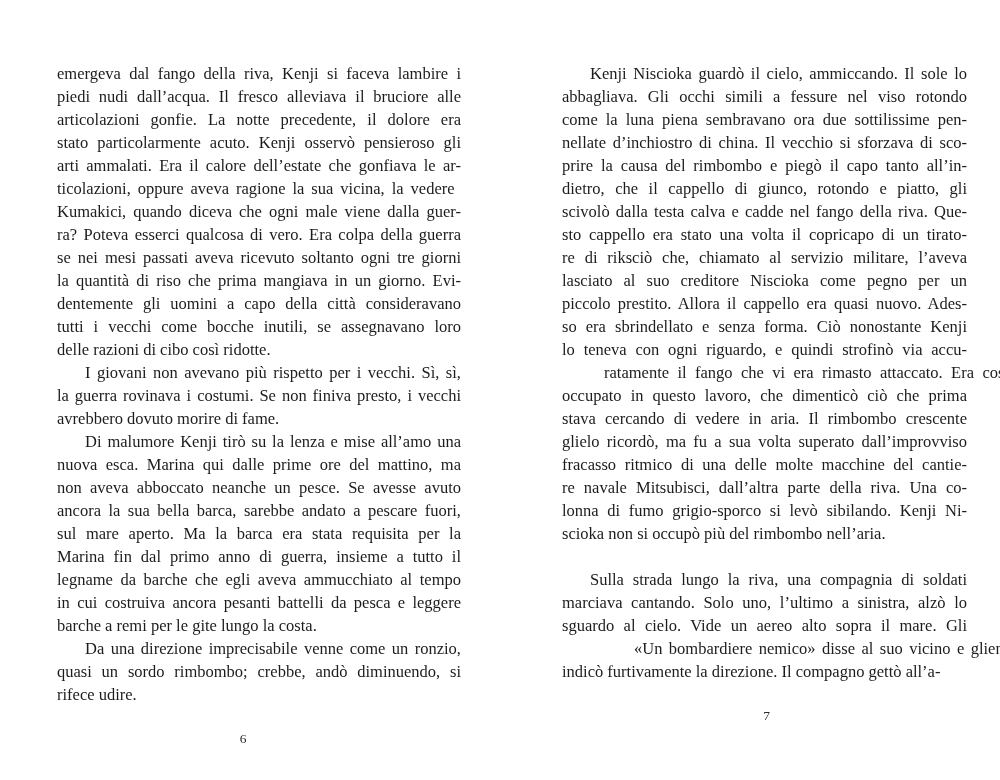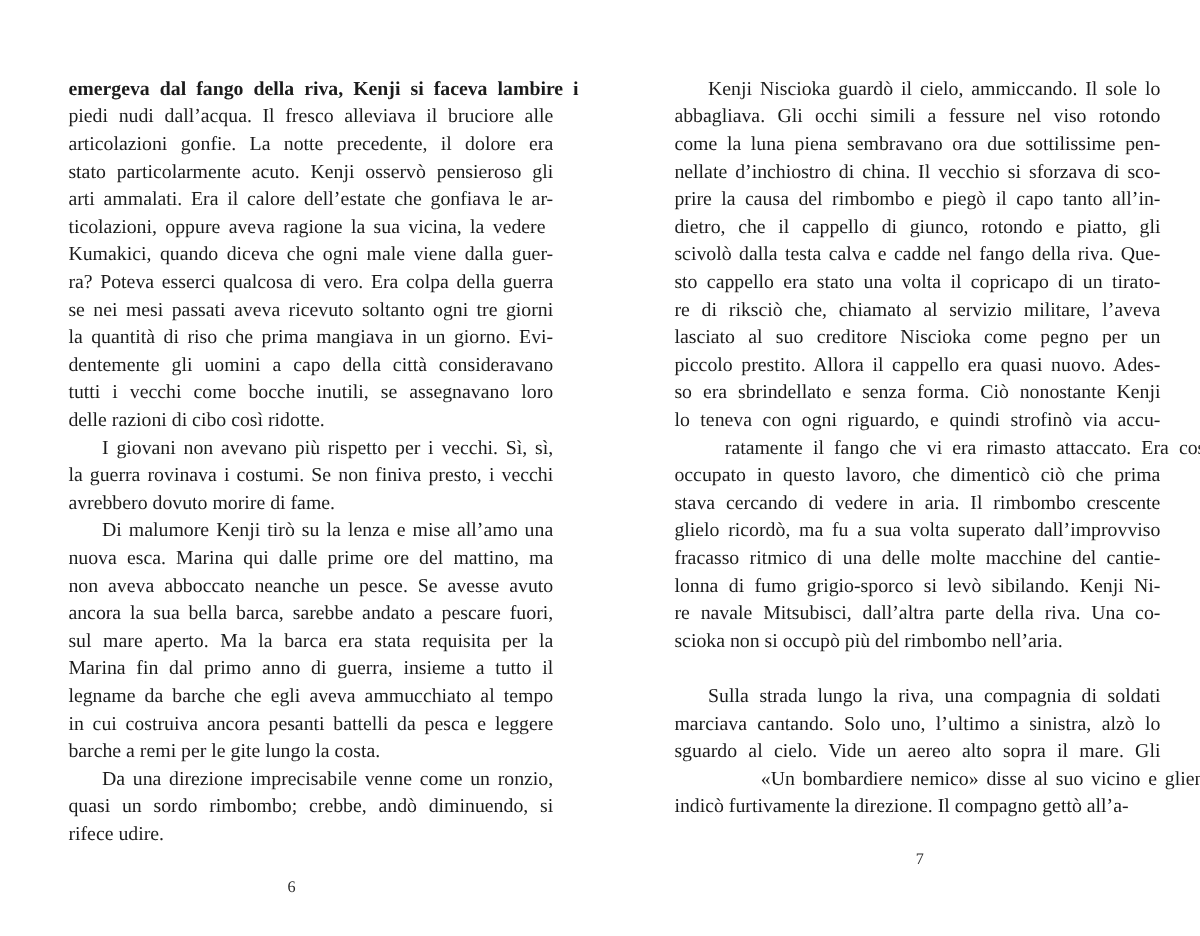--- a/index.html
+++ b/index.html
@@ -48,21 +48,21 @@
   .page.left  .page-number { left: -16px; }
   .page.right .page-number { left: 2px; }
 </style>
 </head>
 <body>
 
 <div class="spread">
 
   <div class="page left">
     <div class="text-block">
-        <div class="line"><span style="word-spacing: 4.19965px; font-weight: bold;">emergeva dal fango della riva, Kenji si faceva lambire i</span></div>
+        <div class="line"><span style="word-spacing: 4.19965px;">emergeva dal fango della riva, Kenji si faceva lambire i</span></div>
         <div class="line"><span style="word-spacing: 4.74414px;">piedi nudi dall’acqua. Il fresco alleviava il bruciore alle</span></div>
         <div class="line"><span style="word-spacing: 6.9933px;">articolazioni gonfie. La notte precedente, il dolore era</span></div>
         <div class="line"><span style="word-spacing: 4.9401px;">stato particolarmente acuto. Kenji osservò pensieroso gli</span></div>
         <div class="line"><span style="word-spacing: 3.1875px;">arti ammalati. Era il calore dell’estate che gonfiava le ar-</span></div>
         <div class="line"><span style="word-spacing: 2.85352px;">ticolazioni, oppure aveva ragione la sua vicina, la vedere</span></div>
         <div class="line"><span style="word-spacing: 2.94922px;">Kumakici, quando diceva che ogni male viene dalla guer-</span></div>
         <div class="line"><span style="word-spacing: 2.23264px;">ra? Poteva esserci qualcosa di vero. Era colpa della guerra</span></div>
         <div class="line"><span style="word-spacing: 2.88542px;">se nei mesi passati aveva ricevuto soltanto ogni tre giorni</span></div>
         <div class="line"><span style="word-spacing: 2.9625px;">la quantità di riso che prima mangiava in un giorno. Evi-</span></div>
         <div class="line"><span style="word-spacing: 5.81027px;">dentemente gli uomini a capo della città consideravano</span></div>
@@ -100,22 +100,22 @@
         <div class="line"><span style="word-spacing: 5.72656px;">re di riksciò che, chiamato al servizio militare, l’aveva</span></div>
         <div class="line"><span style="word-spacing: 6.98242px;">lasciato al suo creditore Niscioka come pegno per un</span></div>
         <div class="line"><span style="word-spacing: 3.08398px;">piccolo prestito. Allora il cappello era quasi nuovo. Ades-</span></div>
         <div class="line"><span style="word-spacing: 4.97656px;">so era sbrindellato e senza forma. Ciò nonostante Kenji</span></div>
         <div class="line"><span style="word-spacing: 4.67882px;">lo teneva con ogni riguardo, e quindi strofinò via accu-</span></div>
         <div class="line"><span style="word-spacing: 4.27778px; margin-left: 42px;">ratamente il fango che vi era rimasto attaccato. Era così</span></div>
         <div class="line"><span style="word-spacing: 4.97852px;">occupato in questo lavoro, che dimenticò ciò che prima</span></div>
         <div class="line"><span style="word-spacing: 4.98438px;">stava cercando di vedere in aria. Il rimbombo crescente</span></div>
         <div class="line"><span style="word-spacing: 3.14062px;">glielo ricordò, ma fu a sua volta superato dall’improvviso</span></div>
         <div class="line"><span style="word-spacing: 4.4668px;">fracasso ritmico di una delle molte macchine del cantie-</span></div>
+        <div class="line"><span style="word-spacing: 4.92383px;">re navale Mitsubisci, dall’altra parte della riva. Una co-</span></div>
         <div class="line"><span style="word-spacing: 4.51172px;">lonna di fumo grigio-sporco si levò sibilando. Kenji Ni-</span></div>
-        <div class="line"><span style="word-spacing: 4.92383px;">re navale Mitsubisci, dall’altra parte della riva. Una co-</span></div>
         <div class="line last"><span>scioka non si occupò più del rimbombo nell’aria.</span></div>
         <div class="line spacer"></div>
         <div class="line indent"><span style="word-spacing: 4.79492px;">Sulla strada lungo la riva, una compagnia di soldati</span></div>
         <div class="line"><span style="word-spacing: 4.51562px;">marciava cantando. Solo uno, l’ultimo a sinistra, alzò lo</span></div>
         <div class="line"><span style="word-spacing: 5.25781px;">sguardo al cielo. Vide un aereo alto sopra il mare. Gli</span></div>
         <div class="line indent"><span style="word-spacing: 2.33398px; margin-left: 44px;">«Un bombardiere nemico» disse al suo vicino e gliene</span></div>
         <div class="line last"><span>indicò furtivamente la direzione. Il compagno gettò all’a-</span></div>
       </div>
     <div class="page-number">7</div>
   </div>

